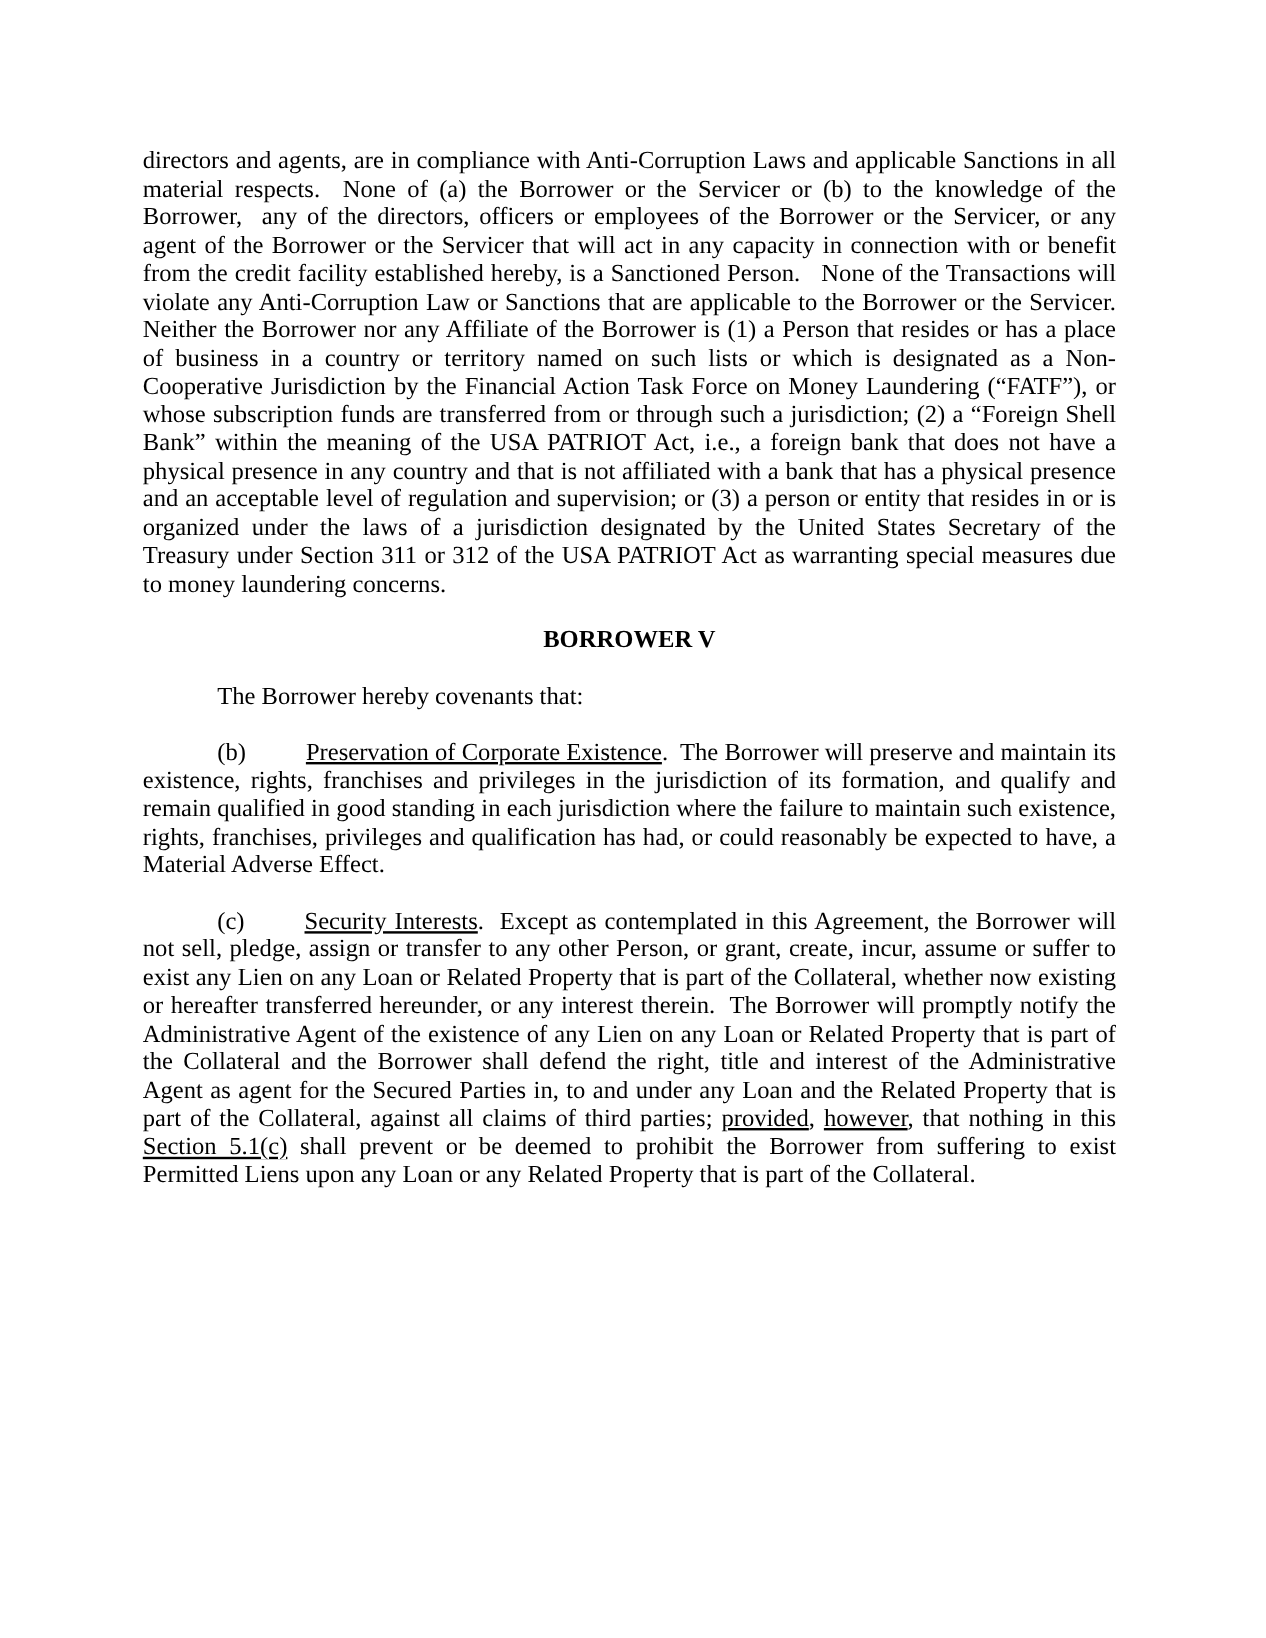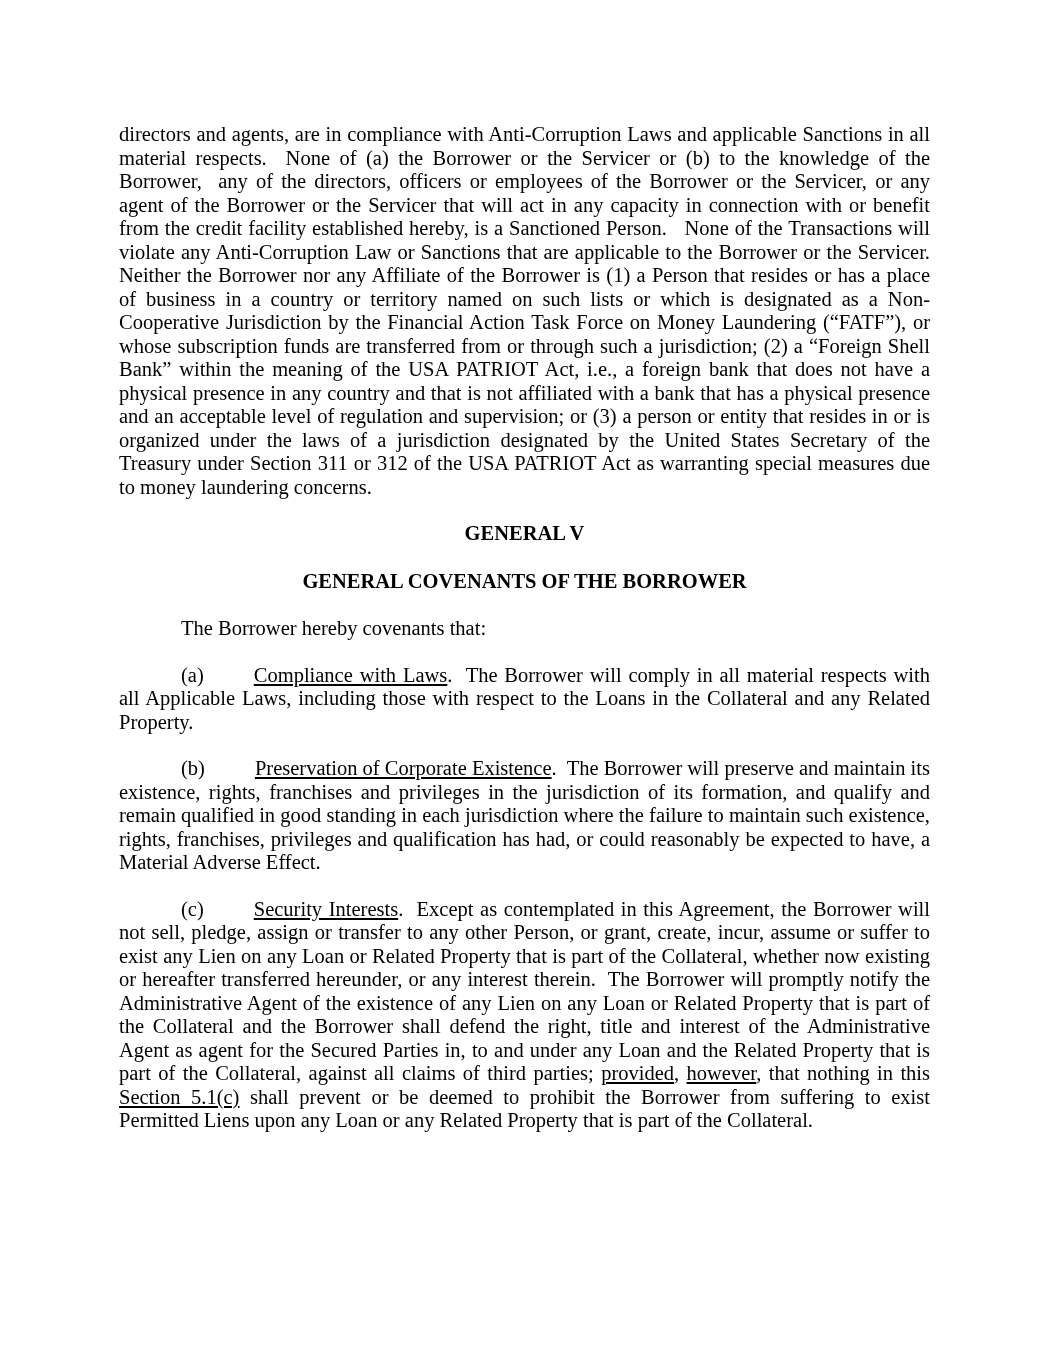--- a/index.html
+++ b/index.html
@@ -51,27 +51,25 @@
     text-indent: 0;
   }
 </style>
 </head>
 <body>
 
 <div class="page">
 
   <p>directors and agents, are in compliance with Anti-Corruption Laws and applicable Sanctions in all material respects.&nbsp; None of (a) the Borrower or the Servicer or (b) to the knowledge of the Borrower,&nbsp; any of the directors, officers or employees of the Borrower or the Servicer, or any agent of the Borrower or the Servicer that will act in any capacity in connection with or benefit from the credit facility established hereby, is a Sanctioned Person.&nbsp;&nbsp; None of the Transactions will violate any Anti-Corruption Law or Sanctions that are applicable to the Borrower or the Servicer. Neither the Borrower nor any Affiliate of the Borrower is (1) a Person that resides or has a place of business in a country or territory named on such lists or which is designated as a Non-Cooperative Jurisdiction by the Financial Action Task Force on Money Laundering (“FATF”), or whose subscription funds are transferred from or through such a jurisdiction; (2) a “Foreign Shell Bank” within the meaning of the USA PATRIOT Act, i.e., a foreign bank that does not have a physical presence in any country and that is not affiliated with a bank that has a physical presence and an acceptable level of regulation and supervision; or (3) a person or entity that resides in or is organized under the laws of a jurisdiction designated by the United States Secretary of the Treasury under Section 311 or 312 of the USA PATRIOT Act as warranting special measures due to money laundering concerns.</p>
 
-  <p class="heading-center">GENERAL V</p>
+  <p class="heading-center">BORROWER V</p>
 
-  <p class="heading-center">GENERAL COVENANTS OF THE BORROWER</p>
 
 
   <p class="indent">The Borrower hereby covenants that:</p>
 
-  <p class="indent"><span>(a)</span><span class="tab-md"></span><span class="u">Compliance with Laws</span><span>.&nbsp; The Borrower will comply in all material respects with all Applicable Laws, including those with respect to the Loans in the Collateral and any Related Property.</span></p>
 
   <p class="indent"><span>(b)</span><span class="tab-md"></span><span class="u">Preservation of Corporate Existence</span><span>.&nbsp; The Borrower will preserve and maintain its existence, rights, franchises and privileges in the jurisdiction of its formation, and qualify and remain qualified in good standing in each jurisdiction where the failure to maintain such existence, rights, franchises, privileges and qualification has had, or could reasonably be expected to have, a Material Adverse Effect.</span></p>
 
   <p class="indent"><span>(c)</span><span class="tab-md"></span><span class="u">Security Interests</span><span>.&nbsp; Except as contemplated in this Agreement, the Borrower will not sell, pledge, assign or transfer to any other Person, or grant, create, incur, assume or suffer to exist any Lien on any Loan or Related Property that is part of the Collateral, whether now existing or hereafter transferred hereunder, or any interest therein.&nbsp; The Borrower will promptly notify the Administrative Agent of the existence of any Lien on any Loan or Related Property that is part of the Collateral and the Borrower shall defend the right, title and interest of the Administrative Agent as agent for the Secured Parties in, to and under any Loan and the Related Property that is part of the Collateral, against all claims of third parties; </span><span class="u">provided</span><span>, </span><span class="u">however</span><span>, that nothing in this </span><span class="u">Section 5.1(c)</span><span> shall prevent or be deemed to prohibit the Borrower from suffering to exist Permitted Liens upon any Loan or any Related Property that is part of the Collateral.</span></p>
 
 
 </div>
 
 </body></html>

